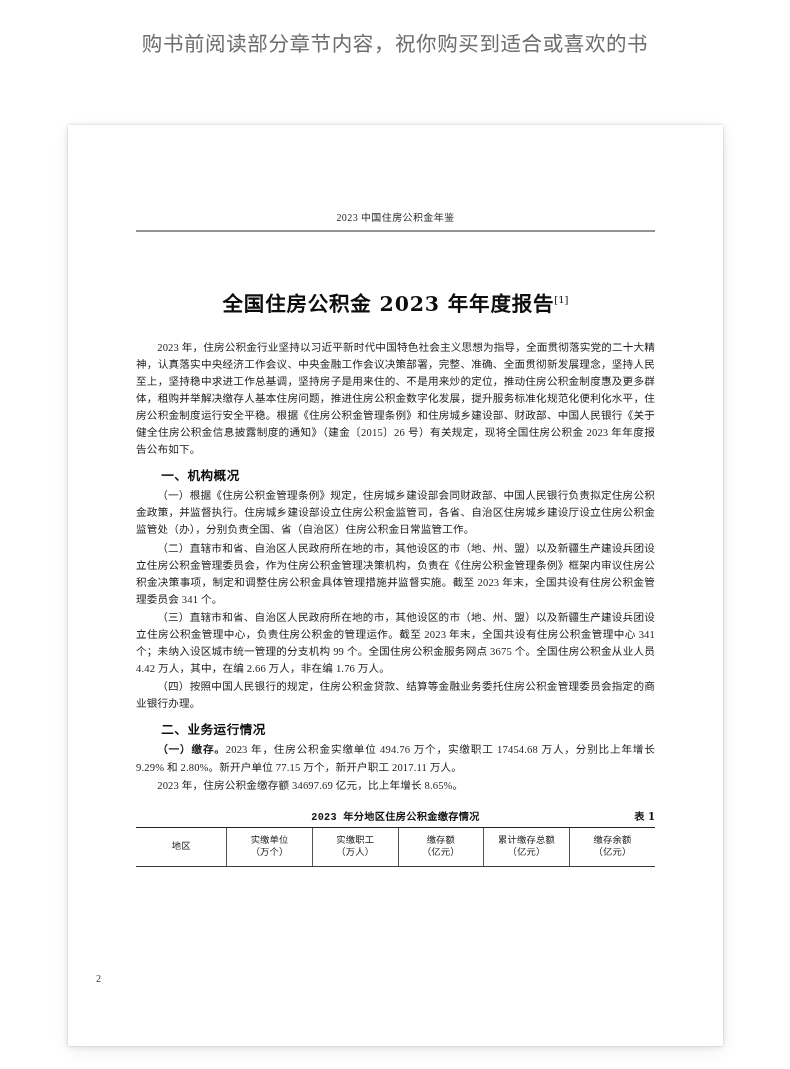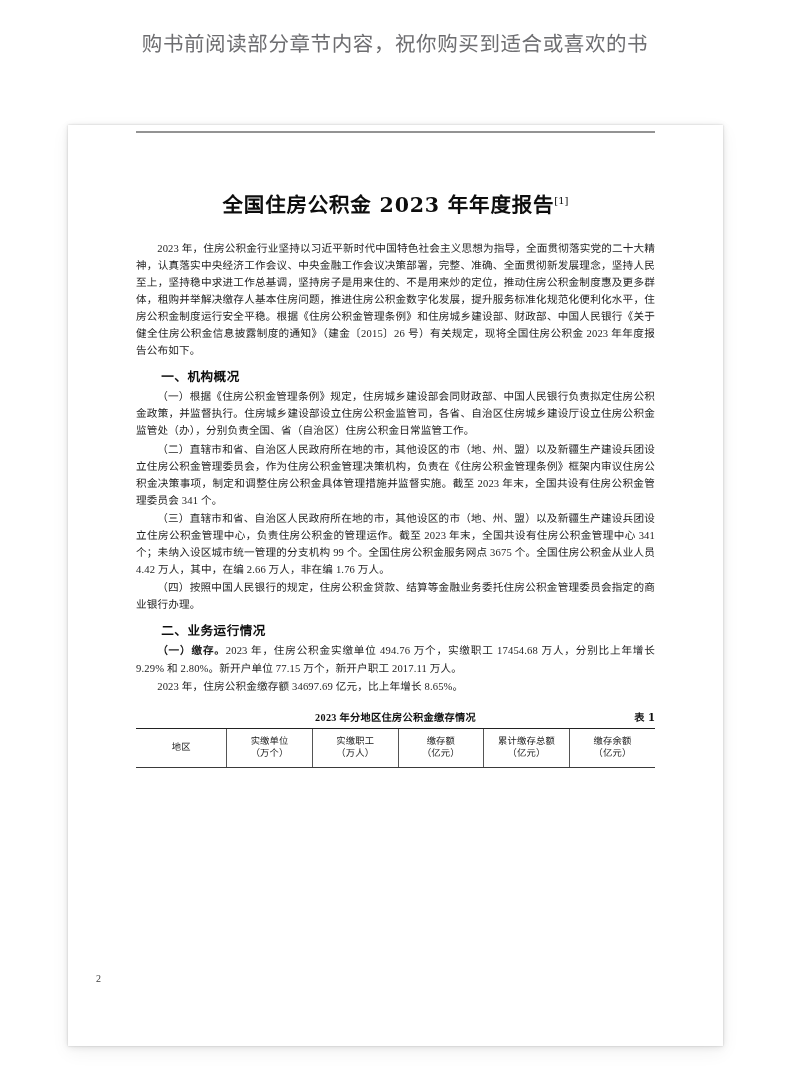--- a/index.html
+++ b/index.html
@@ -124,21 +124,21 @@
     position: relative;
     height: 16px;
     margin-bottom: 3px;
   }
   .table-caption {
     text-align: center;
     font-size: 10.2px;
     font-weight: bold;
     color: #101010;
     letter-spacing: 0.3px;
-    font-family: Liberation Serif, serif;
+    font-family: Liberation Mono, monospace;
   }
   .table-number {
     position: absolute;
     right: 0; top: 0;
     font-size: 10.2px;
     font-weight: bold;
     color: #101010;
     font-family: "DejaVu Serif", "Liberation Serif", serif;
   }
 
@@ -202,20 +202,21 @@
 
 <div id="root">
 
   <div class="promo-banner">
     <div class="promo-text">购书前阅读部分章节内容，祝你购买到适合或喜欢的书</div>
   </div>
 
   <div class="page-sheet">
     <div class="page-inner">
 
+      <div class="running-head">2023 中国住房公积金年鉴</div>
       <div class="head-rule"></div>
 
       <h1 class="doc-title">
         <span>全国住房公积金 2023 年年度报告</span><span class="fnmark">[1]</span>
       </h1>
 
       <div class="body-block">
 
         <p class="para">2023 年，住房公积金行业坚持以习近平新时代中国特色社会主义思想为指导，全面贯彻落实党的二十大精神，认真落实中央经济工作会议、中央金融工作会议决策部署，完整、准确、全面贯彻新发展理念，坚持人民至上，坚持稳中求进工作总基调，坚持房子是用来住的、不是用来炒的定位，推动住房公积金制度惠及更多群体，租购并举解决缴存人基本住房问题，推进住房公积金数字化发展，提升服务标准化规范化便利化水平，住房公积金制度运行安全平稳。根据《住房公积金管理条例》和住房城乡建设部、财政部、中国人民银行《关于健全住房公积金信息披露制度的通知》（建金〔2015〕26 号）有关规定，现将全国住房公积金 2023 年年度报告公布如下。</p>
 

